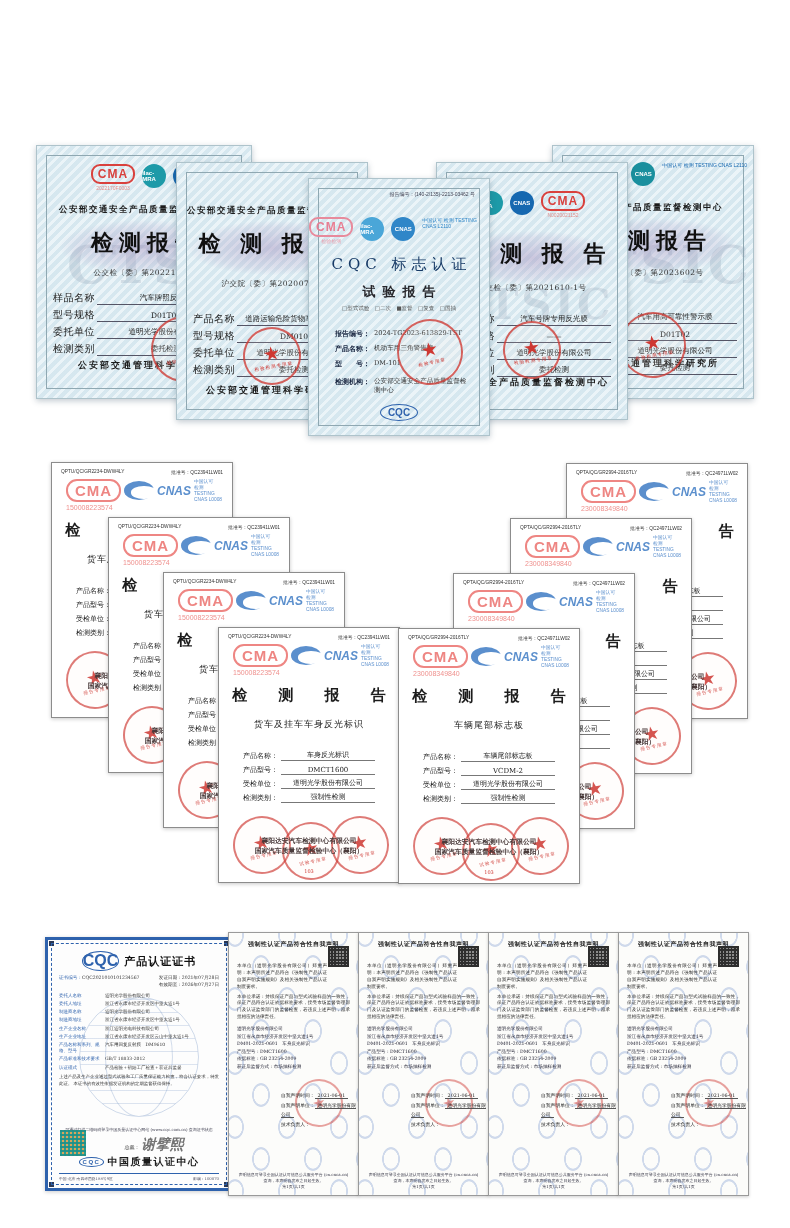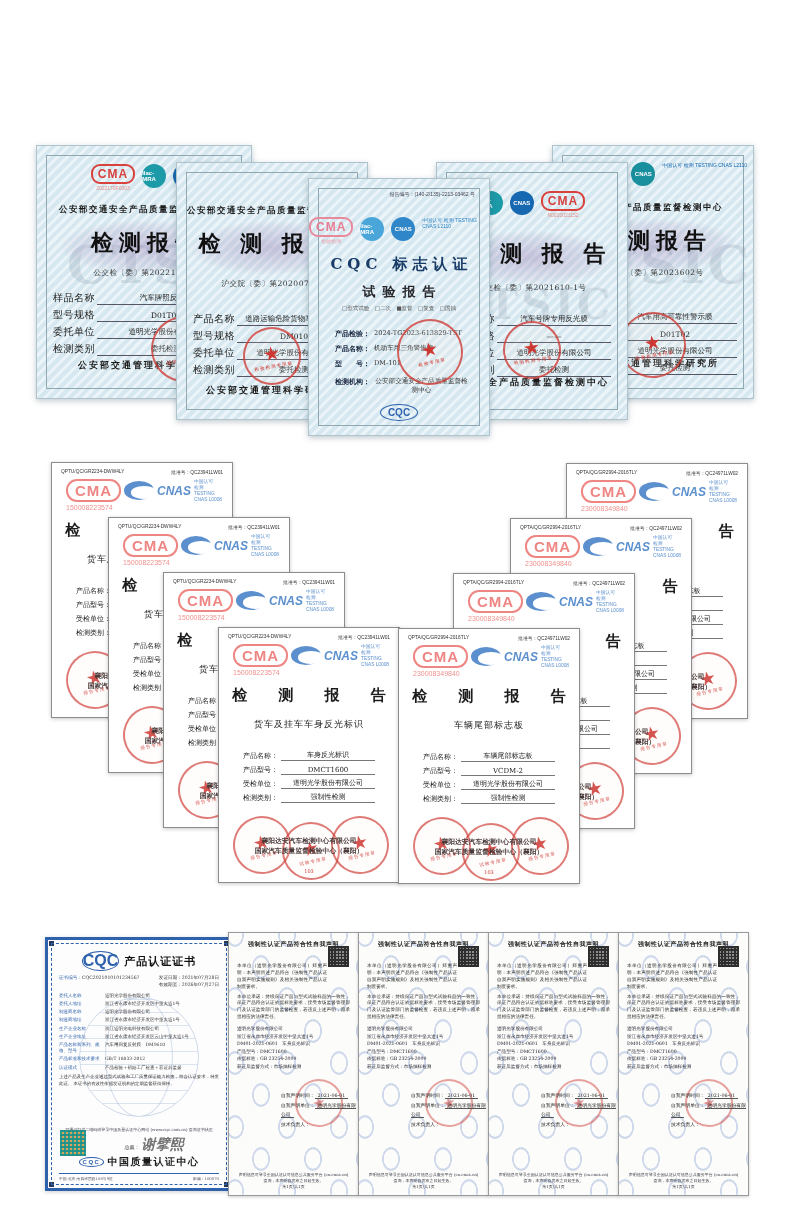--- a/index.html
+++ b/index.html
@@ -44,21 +44,21 @@
   .seal{position:absolute;border:2.5px solid rgba(206,56,50,.78);border-radius:50%;
         display:flex;flex-direction:column;align-items:center;justify-content:center;color:#ce3832;
         transform:rotate(-12deg);background:rgba(255,235,233,.12);}
   .seal s{text-decoration:none;font-size:19px;line-height:1;}
   .seal em{font-style:normal;font-size:4.6px;letter-spacing:1px;margin-top:1px;white-space:nowrap;}
   .seal.sm{width:54px;height:54px;}
   .seal.lg{width:62px;height:62px;}
 
   
   .c3code{position:absolute;top:12px;right:14px;font-size:5px;color:#445;font-family:"Liberation Sans",sans-serif;}
-  .c3t1{position:absolute;left:0;right:0;text-align:center;font-size:15px;font-weight:bold;letter-spacing:5px;
+  .c3t1{position:absolute;left:0;right:0;text-align:center;font-size:15px;font-weight:normal;letter-spacing:5px;
         text-indent:5px;color:#173a66;}
   .c3t2{position:absolute;left:0;right:0;text-align:center;font-size:13px;font-weight:bold;letter-spacing:7px;
         text-indent:7px;color:#26262b;}
   .c3chk{position:absolute;left:0;right:0;text-align:center;font-size:5.5px;color:#555;}
   .c3fields{position:absolute;left:26px;right:20px;}
   .c3f{display:flex;margin-bottom:5px;}
   .c3f b{font-size:7px;color:#1d2a44;white-space:nowrap;}
   .c3f span{font-size:6.6px;color:#333;margin-left:4px;white-space:nowrap;}
   .cqcoval{border:1.5px solid #2e62ad;border-radius:50%;color:#2e62ad;font-weight:bold;
            font-family:"Liberation Sans",sans-serif;display:inline-block;}
@@ -230,32 +230,32 @@
         </span>
       <span class="circ" style="background:#4aa6d8;">ilac-MRA</span>
       <span class="circ cnasr" style="background:#2f86c8;">CNAS</span>
       <span class="minitxt" style="color:#2f86c8;">中国认可 检测 TESTING CNAS L2110</span>
     </div>
     <div class="c3t1" style="top:76px;">CQC 标志认证</div>
     <div class="c3t2" style="top:104px;">试验报告</div>
     <div class="c3chk" style="top:126px;">□型式试验　□二次　■监督　□复查　□国抽</div>
     <div class="c3fields" style="top:150px;">
       <div class="c3f">
-          <b>产品检验：</b>
+          <b>报告编号：</b>
           <span>2024-TG2023-613829-TST</span>
         </div>
       <div class="c3f">
           <b>产品名称：</b>
           <span>机动车用三角警告牌</span>
         </div>
       <div class="c3f">
           <b>型　　号：</b>
           <span>DM-101</span>
         </div>
-      <div class="c3f" style="margin-top:8px;text-align:center;">
+      <div class="c3f" style="margin-top:8px;">
           <b>检测机构：</b>
           <span style="white-space:normal;width:100px;">公安部交通安全产品质量监督检测中心</span>
         </div>
     </div>
     <div class="seal lg" style="right:26px;top:140px;">
         <s>★</s>
         <em>检验专用章</em>
       </div>
     <div style="position:absolute;bottom:14px;left:0;right:0;text-align:center;">
       <span class="cqcoval" style="font-size:10px;padding:2px 7px;">CQC</span>

